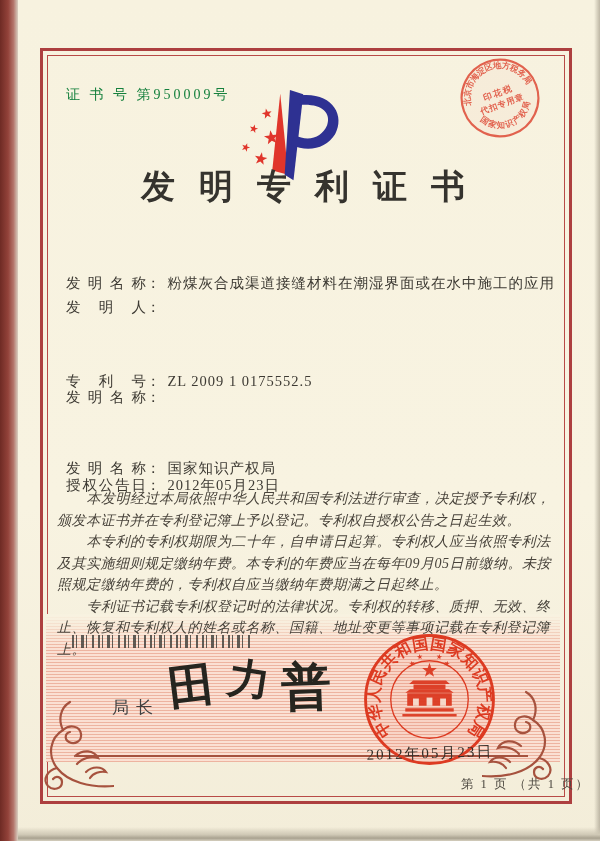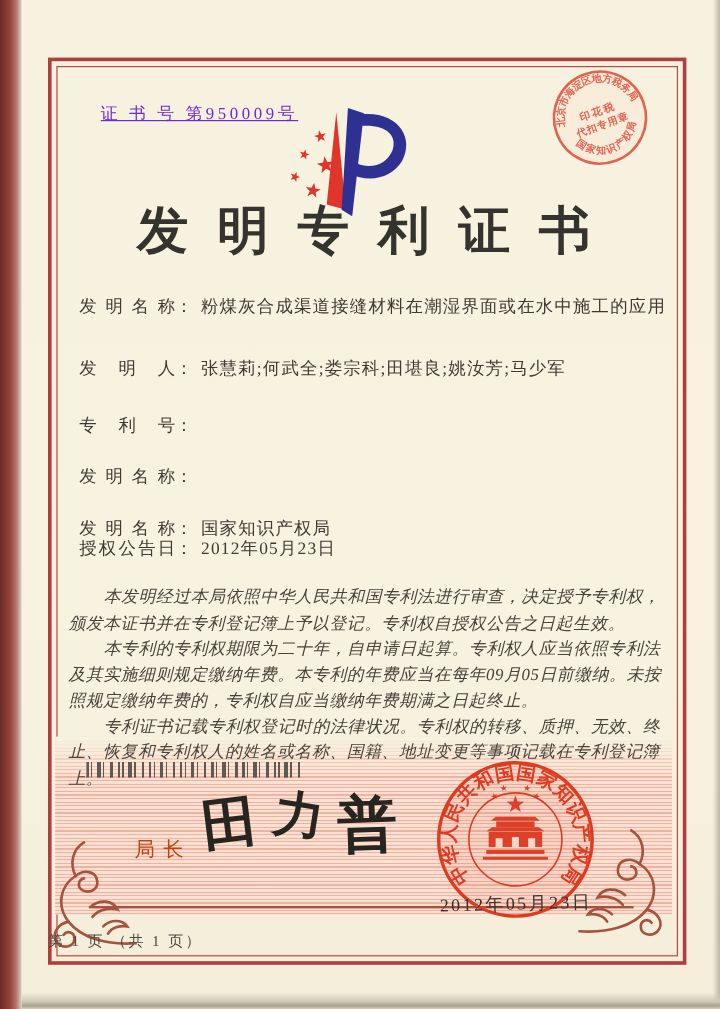--- a/index.html
+++ b/index.html
@@ -17,33 +17,33 @@
     background:linear-gradient(90deg,rgba(0,0,0,0) 0%,#bdb6a4 100%);}
   .edge-bottom{position:absolute;left:18px;right:0;bottom:0;height:14px;
     background:linear-gradient(180deg,rgba(0,0,0,0) 0%,#cfc8b5 55%,#a9a290 80%,#d6d0bf 100%);}
 
   
   .frame{position:absolute;left:40px;top:48px;width:526px;height:750px;
     border:3px solid #ad3f3f;}
   .frame-inner{position:absolute;left:4px;top:4px;right:4px;bottom:4px;
     border:1px solid #b84a46;}
 
-  .cert-no{position:absolute;left:84px;top:86px;font-size:14px;color:#6d28d9;
-    letter-spacing:3px;text-decoration:underline;}
+  .cert-no{position:absolute;left:66px;top:86px;font-size:14px;color:#15803d;
+    letter-spacing:3px;}
 
   .logo{position:absolute;left:236px;top:88px;width:115px;height:102px;}
 
   .title{position:absolute;left:40px;top:164px;width:526px;text-align:center;
-    font-size:43px;font-weight:600;color:#35332e;letter-spacing:24px;text-indent:24px;}
+    font-size:34px;font-weight:600;color:#35332e;letter-spacing:24px;text-indent:24px;}
 
   .field{position:absolute;left:66px;right:40px;font-size:14.5px;color:#3d3a33;
     display:flex;align-items:baseline;white-space:nowrap;}
   .field .lbl{display:inline-block;width:80px;text-align:justify;text-align-last:justify;}
   .field .col{margin-right:7px;}
-  .field .val{letter-spacing:1px;}
+  .field .val{letter-spacing:1px;margin-top:28px;}
   .f1{top:246px}.f2{top:298px}.f3{top:345px}.f4{top:388px}.f5{top:431px}.f6{top:448px}
 
   .paras{position:absolute;left:57px;top:488px;width:494px;font-size:14px;
     line-height:21.5px;color:#47423a;font-style:italic;}
   .paras p{margin:0;text-indent:2.1em;letter-spacing:0.5px;font-family:Liberation Serif, serif;}
 
   
   .band{position:absolute;left:46px;top:614px;width:514px;height:148px;
     background:
       linear-gradient(180deg,#f8f3e1 0px,rgba(248,243,225,0) 34px),
@@ -53,35 +53,35 @@
   .corner{position:absolute;width:84px;height:100px;}
   .corner-l{left:30px;top:694px;}
   .corner-r{left:482px;top:684px;transform:scaleX(-1);}
 
   .barcode{position:absolute;left:72px;top:635px;width:178px;height:13px;opacity:.82;
     background:repeating-linear-gradient(90deg,
       #3e3e3a 0 2px,transparent 2px 4px,#3e3e3a 4px 5px,transparent 5px 9px,
       #3e3e3a 9px 12px,transparent 12px 14px,#3e3e3a 14px 15px,transparent 15px 20px,
       #3e3e3a 20px 22px,transparent 22px 26px);}
 
-  .director{position:absolute;left:112px;top:696px;font-size:17px;color:#c2410c;
+  .director{position:absolute;left:112px;top:696px;font-size:17px;color:#404040;
     letter-spacing:7px;}
   .sig{position:absolute;left:168px;top:652px;width:180px;color:#26251f;
     font-weight:600;white-space:nowrap;}
   .sig span{display:inline-block;}
   .sig .c1{font-size:47px;transform:rotate(-7deg);}
   .sig .c2{font-size:42px;transform:rotate(9deg) translateY(-8px);margin-left:12px;}
   .sig .c3{font-size:50px;transform:rotate(-2deg) translateY(2px);margin-left:12px;}
 
   .seal{position:absolute;left:352px;top:622px;width:155px;height:155px;}
   .seal-date{position:absolute;left:348px;top:744px;width:164px;text-align:center;
     font-size:15px;color:#34302a;letter-spacing:2px;transform:rotate(-1.5deg);}
 
-  .footer{position:absolute;left:40px;top:776px;width:526px;text-align:left;
-    font-size:12.5px;color:#4c4840;letter-spacing:2px;}
+  .footer{position:absolute;left:40px;top:776px;width:526px;text-align:right;
+    font-size:12.5px;color:#4c4840;letter-spacing:2px;padding-left:24px;}
 
   .tax-stamp{position:absolute;left:450px;top:48px;width:100px;height:100px;
     transform:rotate(-20deg);opacity:.93;}
 </style>
 </head>
 <body>
 
 <svg width="0" height="0" style="position:absolute" aria-hidden="true">
   <defs>
     <path id="star" d="M0,-1 L0.235,-0.324 L0.951,-0.309 L0.380,0.124 L0.588,0.809 L0,0.4 L-0.588,0.809 L-0.380,0.124 L-0.951,-0.309 L-0.235,-0.324 Z"></path>
@@ -151,25 +151,25 @@
 </svg>
 
 <div class="field f1">
   <span class="lbl">发明名称</span>
     <span class="col">：</span>
     <span class="val">粉煤灰合成渠道接缝材料在潮湿界面或在水中施工的应用</span>
 </div>
 <div class="field f2">
   <span class="lbl">发明人</span>
     <span class="col">：</span>
-    <span class="val">张慧莉;何武全;娄宗科;田堪良;姚汝芳;马少军</span>
 </div>
 <div class="field f3">
   <span class="lbl">专利号</span>
     <span class="col">：</span>
+    <span class="val">ZL 2009 1 0175552.5</span>
 </div>
 <div class="field f4">
   <span class="lbl">发明名称</span>
     <span class="col">：</span>
 </div>
 <div class="field f5">
   <span class="lbl">发明名称</span>
     <span class="col">：</span>
     <span class="val">国家知识产权局</span>
 </div>

